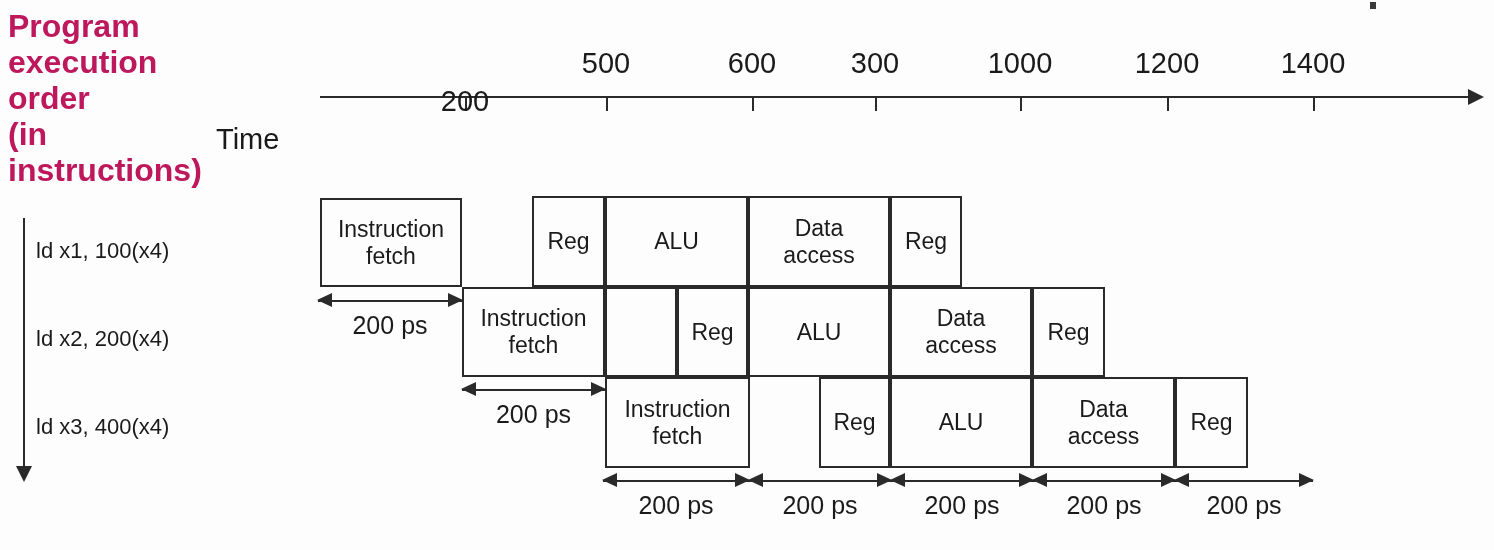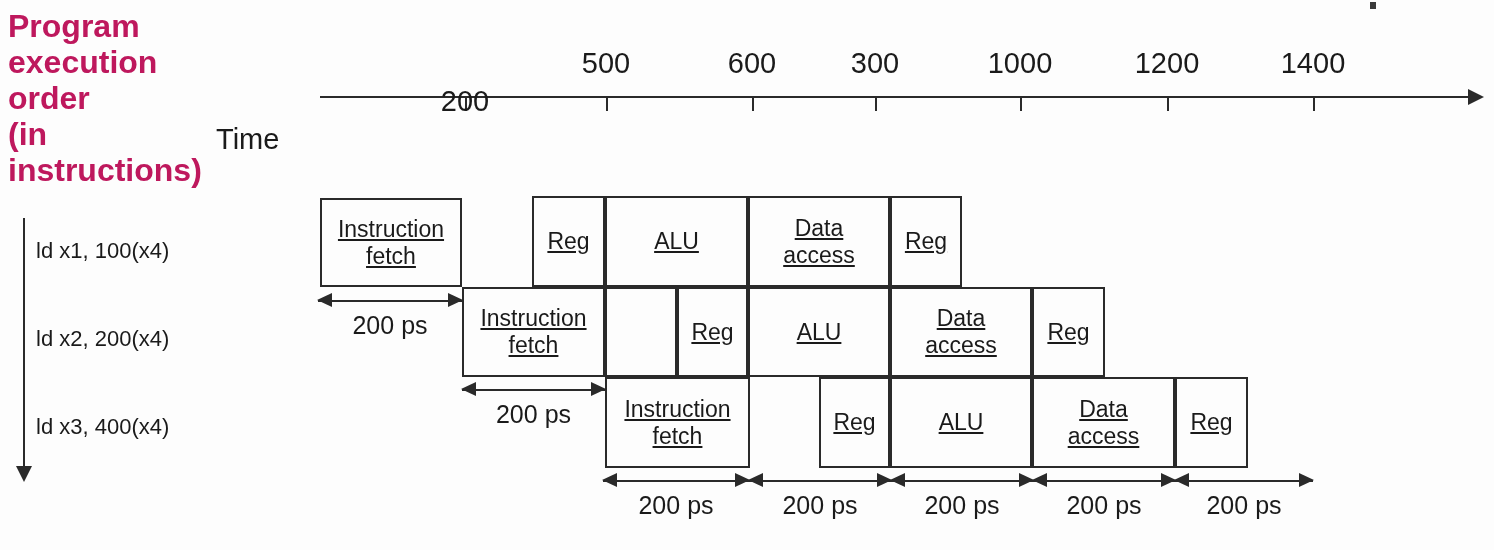--- a/index.html
+++ b/index.html
@@ -113,21 +113,20 @@
     box-sizing: border-box;
     border: 2.2px solid #2a2a2a;
     background: #fdfdfd;
     display: flex;
     align-items: center;
     justify-content: center;
     text-align: center;
     font-size: 23px;
     line-height: 27px;
     color: #1a1a1a;
-    text-decoration: underline;
   }
   .stage span { display: block; }
 
   
   .measure { position: absolute; height: 0; }
   .measure .bar {
     position: absolute;
     left: 0;
     top: 0;
     height: 0;

